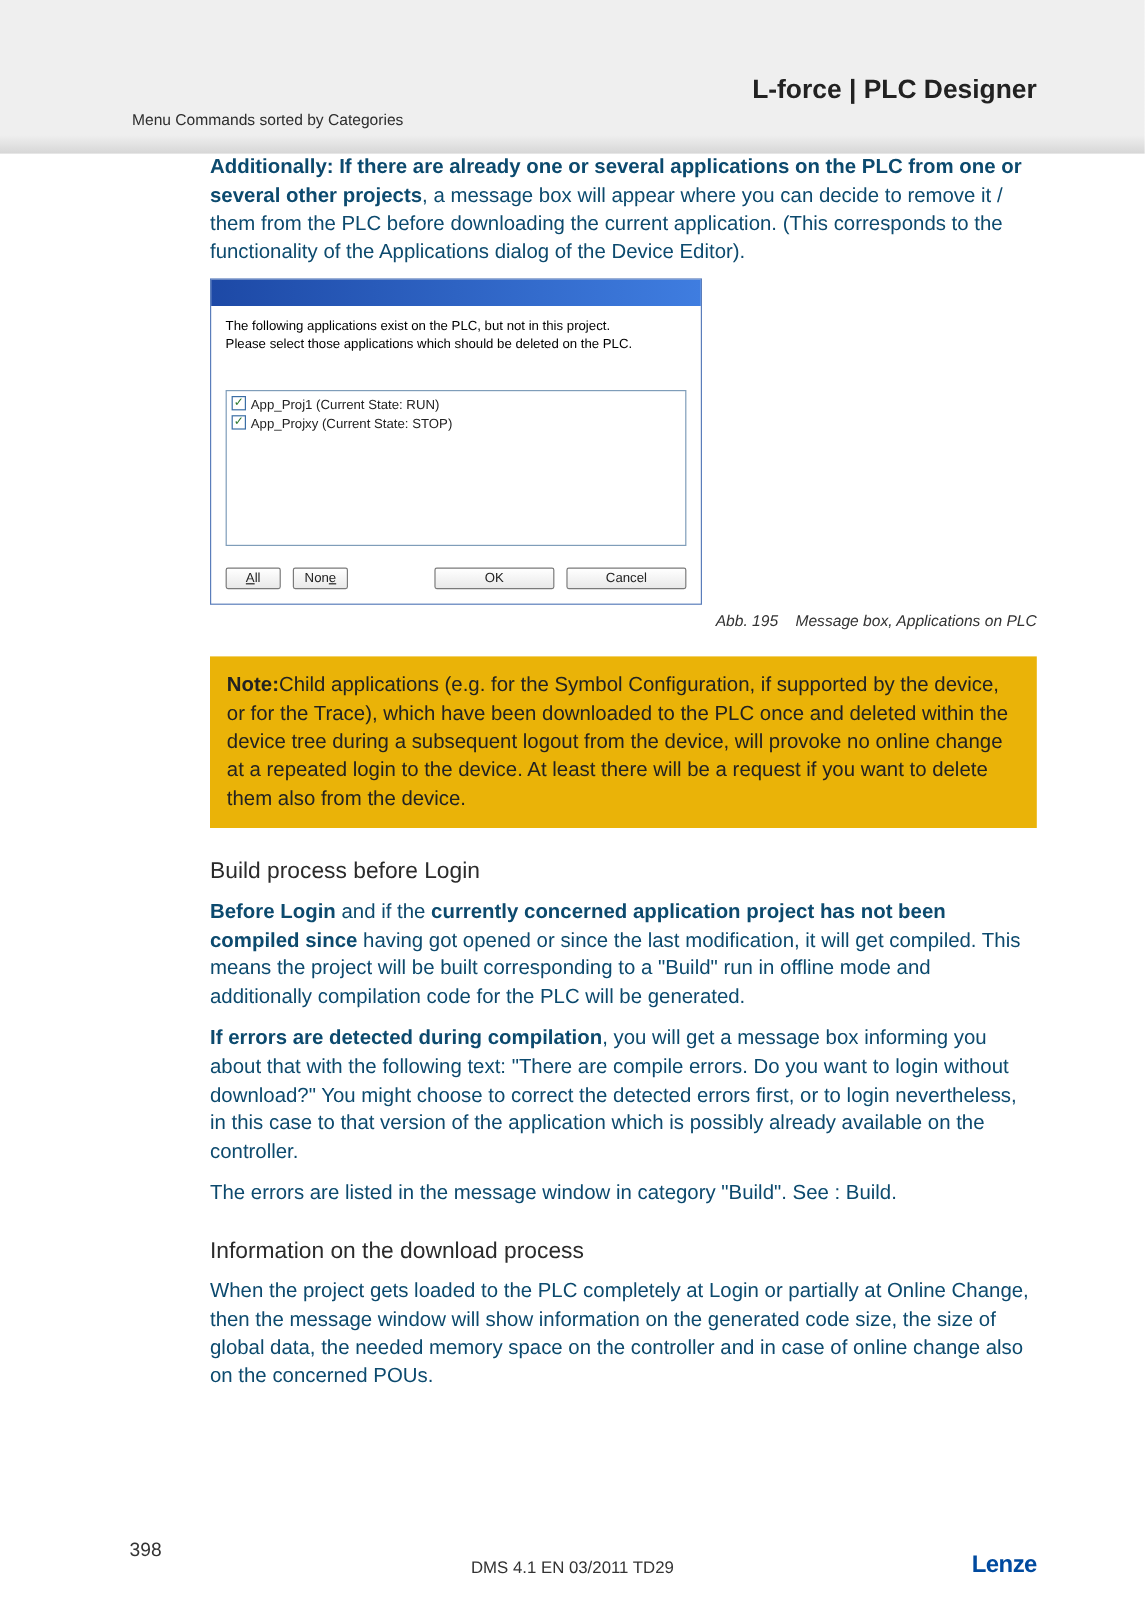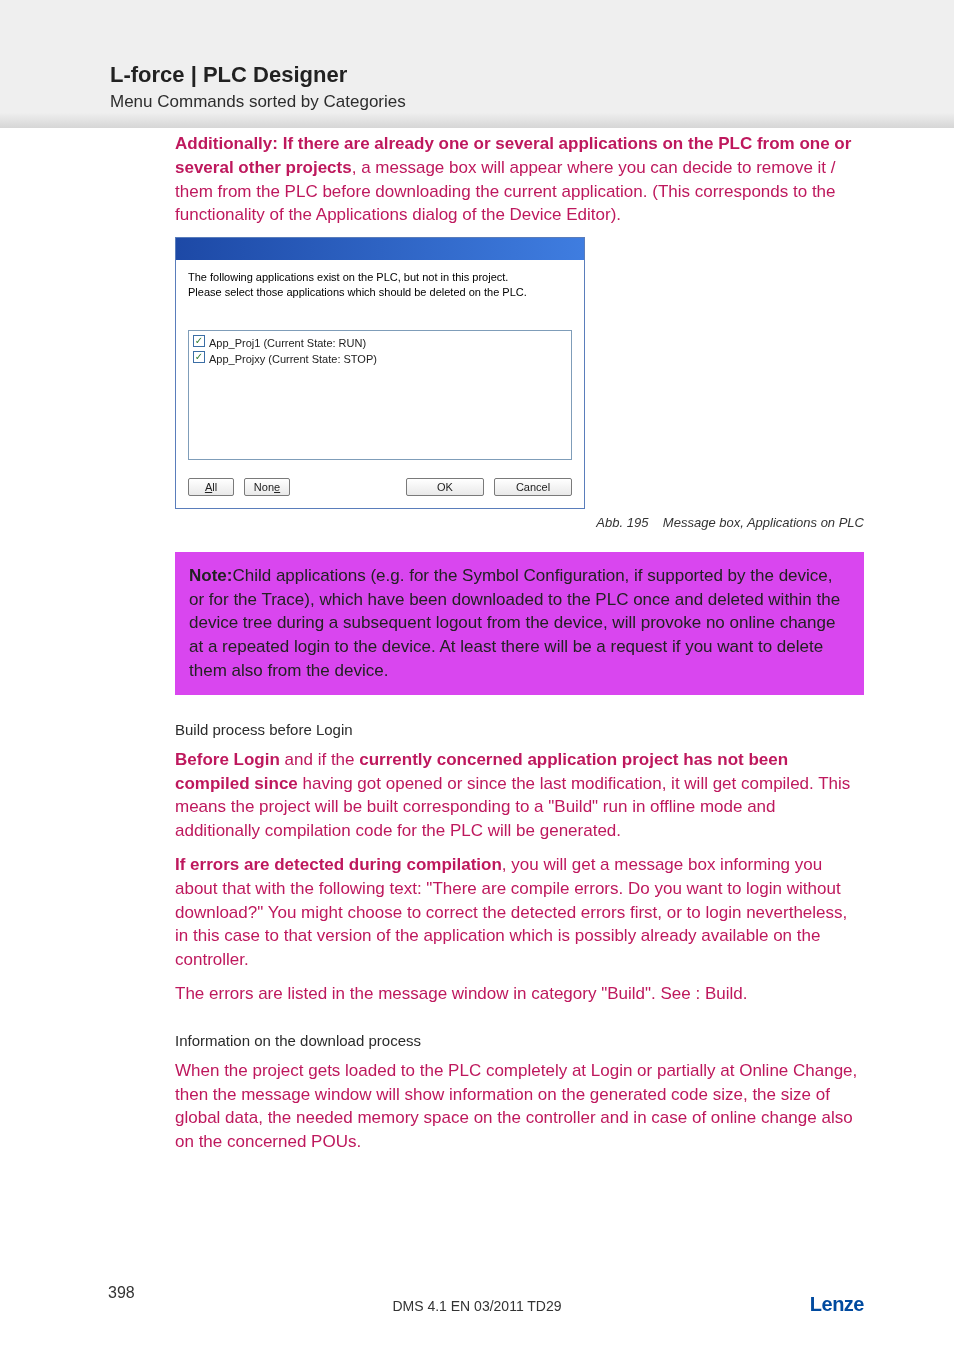--- a/index.html
+++ b/index.html
@@ -1,42 +1,42 @@
 <!DOCTYPE html>
 <html><head>
 <meta charset="utf-8">
 <style>
   * { box-sizing: border-box; margin: 0; padding: 0; }
   html, body { width: 954px; height: 1350px; background: #fff; font-family: "Segoe UI", "Myriad Pro", Arial, sans-serif; color: #222; }
   .page { width: 954px; height: 1350px; position: relative; padding: 50px 90px 60px 110px; }
   .hdr-bar { position: absolute; left: 0; top: 0; width: 100%; height: 128px; background: linear-gradient(to bottom, #efefef 0%, #efefef 88%, #d6d6d6 100%); }
   .hdr-inner { position: relative; padding: 12px 0 0 0; }
-  .title { font-size: 22px; font-weight: 700; color: #222; margin-bottom: 4px; }
-  .subtitle { font-size: 17px; color: #2d2d2d; margin-bottom: 12px; }
+  .title { font-size: 22px; font-weight: 700; color: #222; margin-bottom: 4px; text-align: right; }
+  .subtitle { font-size: 13px; color: #2d2d2d; margin-bottom: 12px; }
   .content { position: relative; margin-top: 20px; margin-left: 65px; }
-  p.body { font-size: 17px; line-height: 1.4; margin: 0 0 10px 0; color: #be185d; }
-  h4.sec { font-size: 15px; font-weight: 400; color: #2b2b2b; margin: 26px 0 10px 0; }
+  p.body { font-size: 17px; line-height: 1.4; margin: 0 0 10px 0; color: #0c4a6e; }
+  h4.sec { font-size: 19px; font-weight: 400; color: #2b2b2b; margin: 26px 0 10px 0; }
   .figure { margin: 10px 0 6px 0; }
   .caption { font-size: 13px; font-style: italic; color: #333; margin-top: 6px; text-align: right; }
   
   .dlg { width: 410px; border: 1px solid #5a7dbb; background: #fff; font-family: Tahoma, Arial, sans-serif; }
   .dlg-title { height: 22px; background: linear-gradient(to right, #1d49a6, #3f7de0); }
   .dlg-body { padding: 10px 12px 12px 12px; }
   .dlg-text { font-size: 11px; color: #000; line-height: 1.35; margin-bottom: 30px; }
   .dlg-list { border: 1px solid #7f9db9; height: 130px; padding: 4px 4px; font-size: 11px; }
   .dlg-item { display: flex; align-items: flex-start; gap: 4px; line-height: 1.5; }
   .dlg-chk { width: 12px; height: 12px; border: 1px solid #3b6ea5; display: inline-flex; align-items: center; justify-content: center; background: #fff; }
   .dlg-chk::after { content: "✓"; font-size: 10px; color: #2f7a2f; line-height: 1; }
   .dlg-btns { display: flex; gap: 10px; margin-top: 18px; }
   .dlg-btn { font-size: 11px; border: 1px solid #7a7a7a; background: linear-gradient(#fff,#e9e9e9); padding: 2px 0; text-align: center; border-radius: 2px; }
   .btn-sm { width: 46px; }
-  .btn-md { width: 78px; }
+  .btn-md { width: 100px; }
   .spacer { flex: 1; }
   .underline { text-decoration: underline; }
-  .note-box { background: #d946ef; padding: 12px 14px; margin: 22px 0 8px 0; font-size: 17px; line-height: 1.4; }
+  .note-box { background: #eab308; padding: 12px 14px; margin: 22px 0 8px 0; font-size: 17px; line-height: 1.4; }
   .page-num { position: absolute; left: 108px; bottom: 48px; font-size: 16px; color: #333; }
   .doc-id { position: absolute; left: 0; right: 0; bottom: 36px; text-align: center; font-size: 14px; color: #333; }
   .brand { position: absolute; right: 90px; bottom: 34px; font-family: Arial, sans-serif; font-size: 20px; font-weight: 800; color: #004a9f; letter-spacing: -0.5px; }
 </style>
 </head>
 <body>
 
 <div class="page">
   <div class="hdr-bar"></div>
   <div class="hdr-inner">

